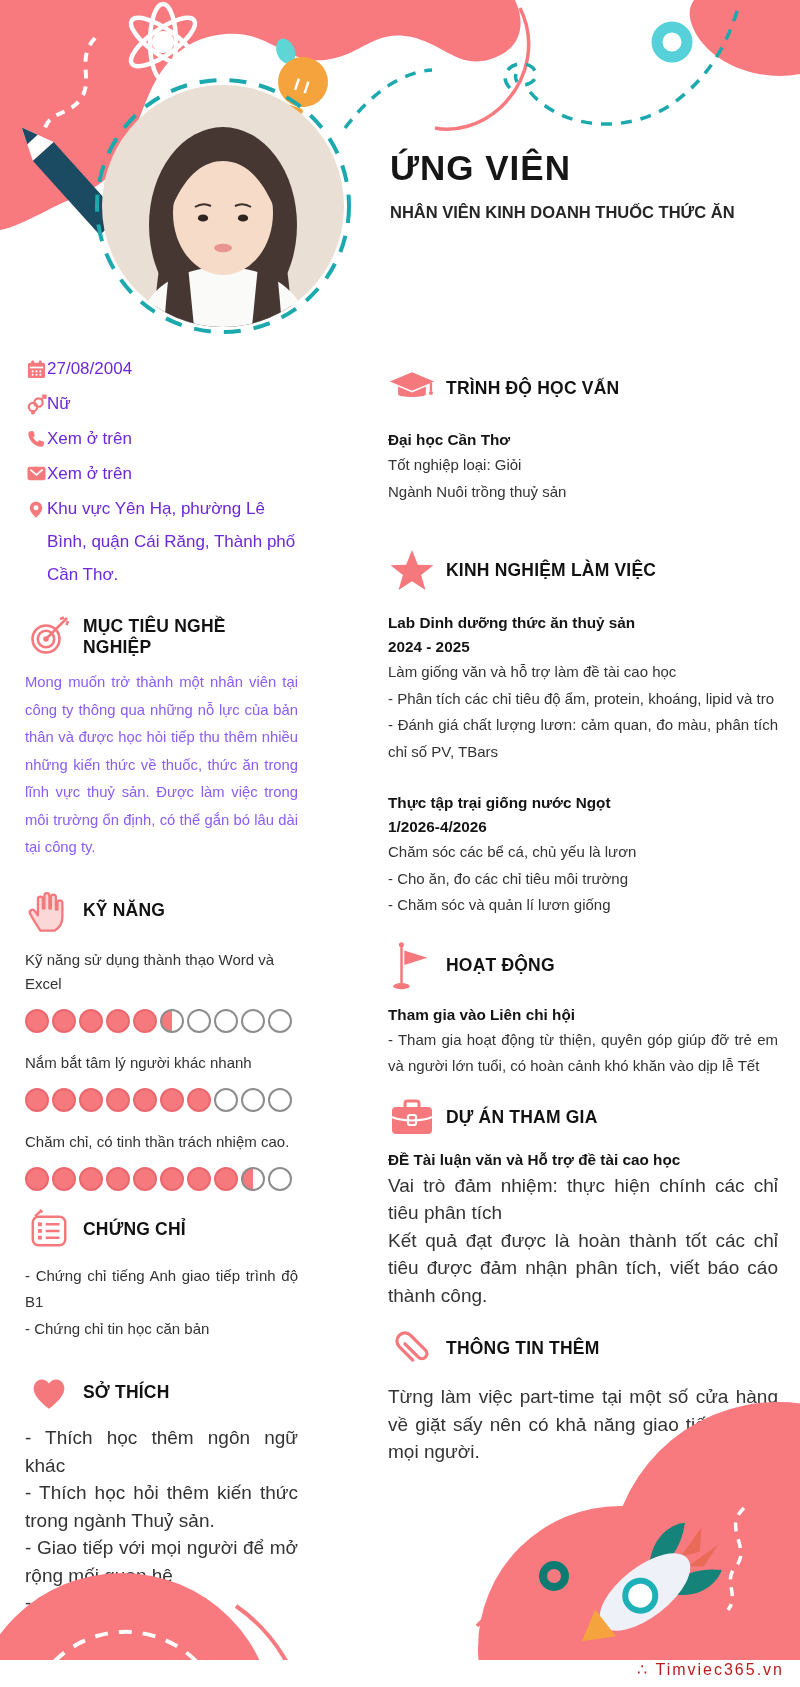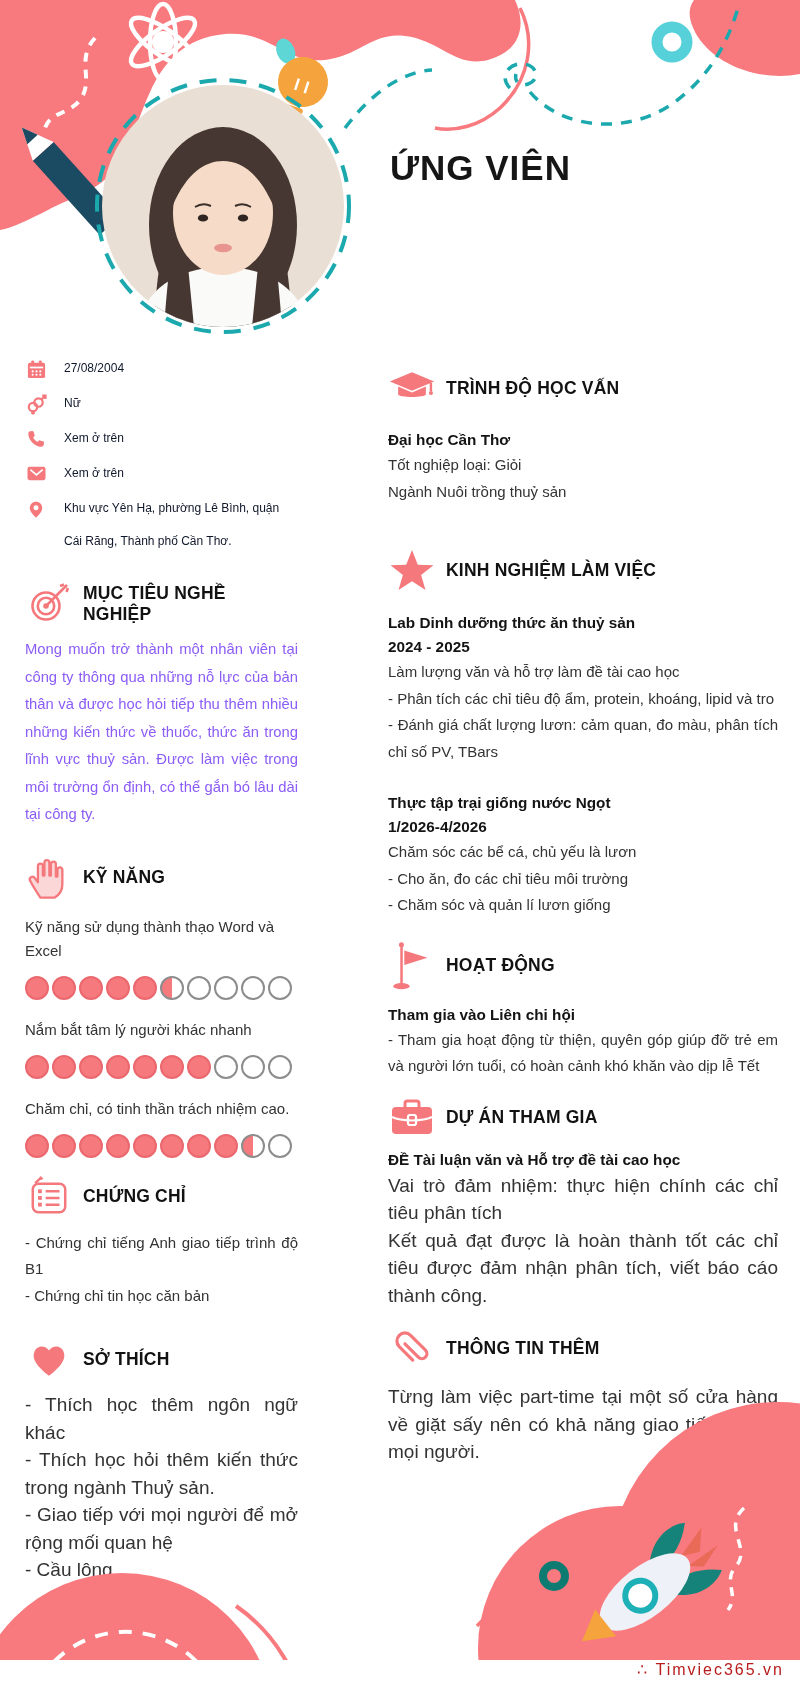--- a/index.html
+++ b/index.html
@@ -10,21 +10,21 @@
   
   .photo-ring{position:absolute;left:93px;top:76px;width:260px;height:260px;}
   .photo{position:absolute;left:102px;top:85px;width:242px;height:242px;border-radius:50%;overflow:hidden;}
   .head{position:absolute;left:390px;top:148px;width:390px;}
   .name{font-size:35px;font-weight:800;letter-spacing:1px;color:#161616;}
   .role{margin-top:15px;font-size:16.5px;font-weight:700;color:#262626;letter-spacing:0px;}
   
   .col-left{position:absolute;left:25px;top:352px;width:273px;}
   .col-right{position:absolute;left:388px;top:352px;width:390px;}
   
-  .info-row{display:flex;gap:17px;margin-bottom:2px;line-height:33px;font-size:12px;color:#0f172a;}
+  .info-row{display:flex;margin-bottom:2px;line-height:33px;font-size:17px;color:#6d28d9;}
   .info-row .ii{width:22px;min-width:22px;display:flex;justify-content:center;padding-top:7px;}
   
   .sec-h{display:flex;align-items:center;gap:10px;}
   .sec-h .ic{width:48px;min-width:48px;display:flex;justify-content:center;align-items:center;}
   .sec-h .t{font-size:17.5px;font-weight:800;color:#121212;letter-spacing:.2px;}.mt10{margin-top:10px}.mt12{margin-top:12px}.mt16{margin-top:16px}
   .mt18{margin-top:18px}.mt20{margin-top:20px}.mt22{margin-top:22px}.mt24{margin-top:24px}
   .mt26{margin-top:26px}.mt30{margin-top:30px}.mt44{margin-top:44px}
   .para{font-size:14.8px;line-height:27.5px;text-align:justify;color:#8b5cf6;}
   .line{font-size:15px;line-height:26.5px;color:#333;text-align:justify;}
   .line27{font-size:19px;line-height:27.5px;color:#333;text-align:justify;}
@@ -104,20 +104,21 @@
       <path d="M71 120 C67 68 97 52 121 52 C145 52 175 68 171 120 C157 88 139 76 121 76 C103 76 85 88 71 120 Z" fill="#473732"></path>
       <ellipse cx="101" cy="133" rx="5.2" ry="3.6" fill="#2f2622"></ellipse>
       <ellipse cx="141" cy="133" rx="5.2" ry="3.6" fill="#2f2622"></ellipse>
       <path d="M93 122 q8 -5 16 -1 M133 121 q8 -4 16 1" stroke="#3a2f2a" stroke-width="2" fill="none"></path>
       <ellipse cx="121" cy="163" rx="9" ry="4.2" fill="#e8958f"></ellipse>
     </svg>
   </div>
 
   <div class="head">
     <div class="name">ỨNG VIÊN</div>
+    <div class="role">NHÂN VIÊN KINH DOANH THUỐC THỨC ĂN</div>
   </div>
 
   <div class="col-left">
 
     <div>
       <div class="info-row">
         <span class="ii">
           <svg width="21" height="21" viewBox="0 0 22 22">
               <rect x="2" y="4" width="18" height="16" rx="2" fill="#f4787c"></rect>
               <rect x="5.5" y="1.5" width="3" height="5" rx="1.2" fill="#f4787c"></rect>
@@ -287,21 +288,21 @@
       <span class="ic">
         <svg width="44" height="42" viewBox="0 0 44 42">
             <polygon points="22,1 27.8,15.7 43.5,16.2 31.1,25.9 35.5,41 22,32.2 8.5,41 12.9,25.9 0.5,16.2 16.2,15.7" fill="#f4787c"></polygon>
           </svg>
       </span>
       <span class="t">KINH NGHIỆM LÀM VIỆC</span>
     </div>
     <div class="mt20">
       <div class="job-name">Lab Dinh dưỡng thức ăn thuỷ sản</div>
       <div class="job-name">2024 - 2025</div>
-      <div class="line">Làm lượng văn và hỗ trợ làm đề tài cao học</div>
+      <div class="line">Làm giống văn và hỗ trợ làm đề tài cao học</div>
       <div class="line">- Phân tích các chỉ tiêu độ ẩm, protein, khoáng, lipid và tro</div>
       <div class="line">- Đánh giá chất lượng lươn: cảm quan, đo màu, phân tích chỉ số PV, TBars</div>
     </div>
     <div class="mt26">
       <div class="job-name">Thực tập trại giống nước Ngọt</div>
       <div class="job-name">1/2026-4/2026</div>
       <div class="line">Chăm sóc các bể cá, chủ yếu là lươn</div>
       <div class="line">- Cho ăn, đo các chỉ tiêu môi trường</div>
       <div class="line">- Chăm sóc và quản lí lươn giống</div>
     </div>

